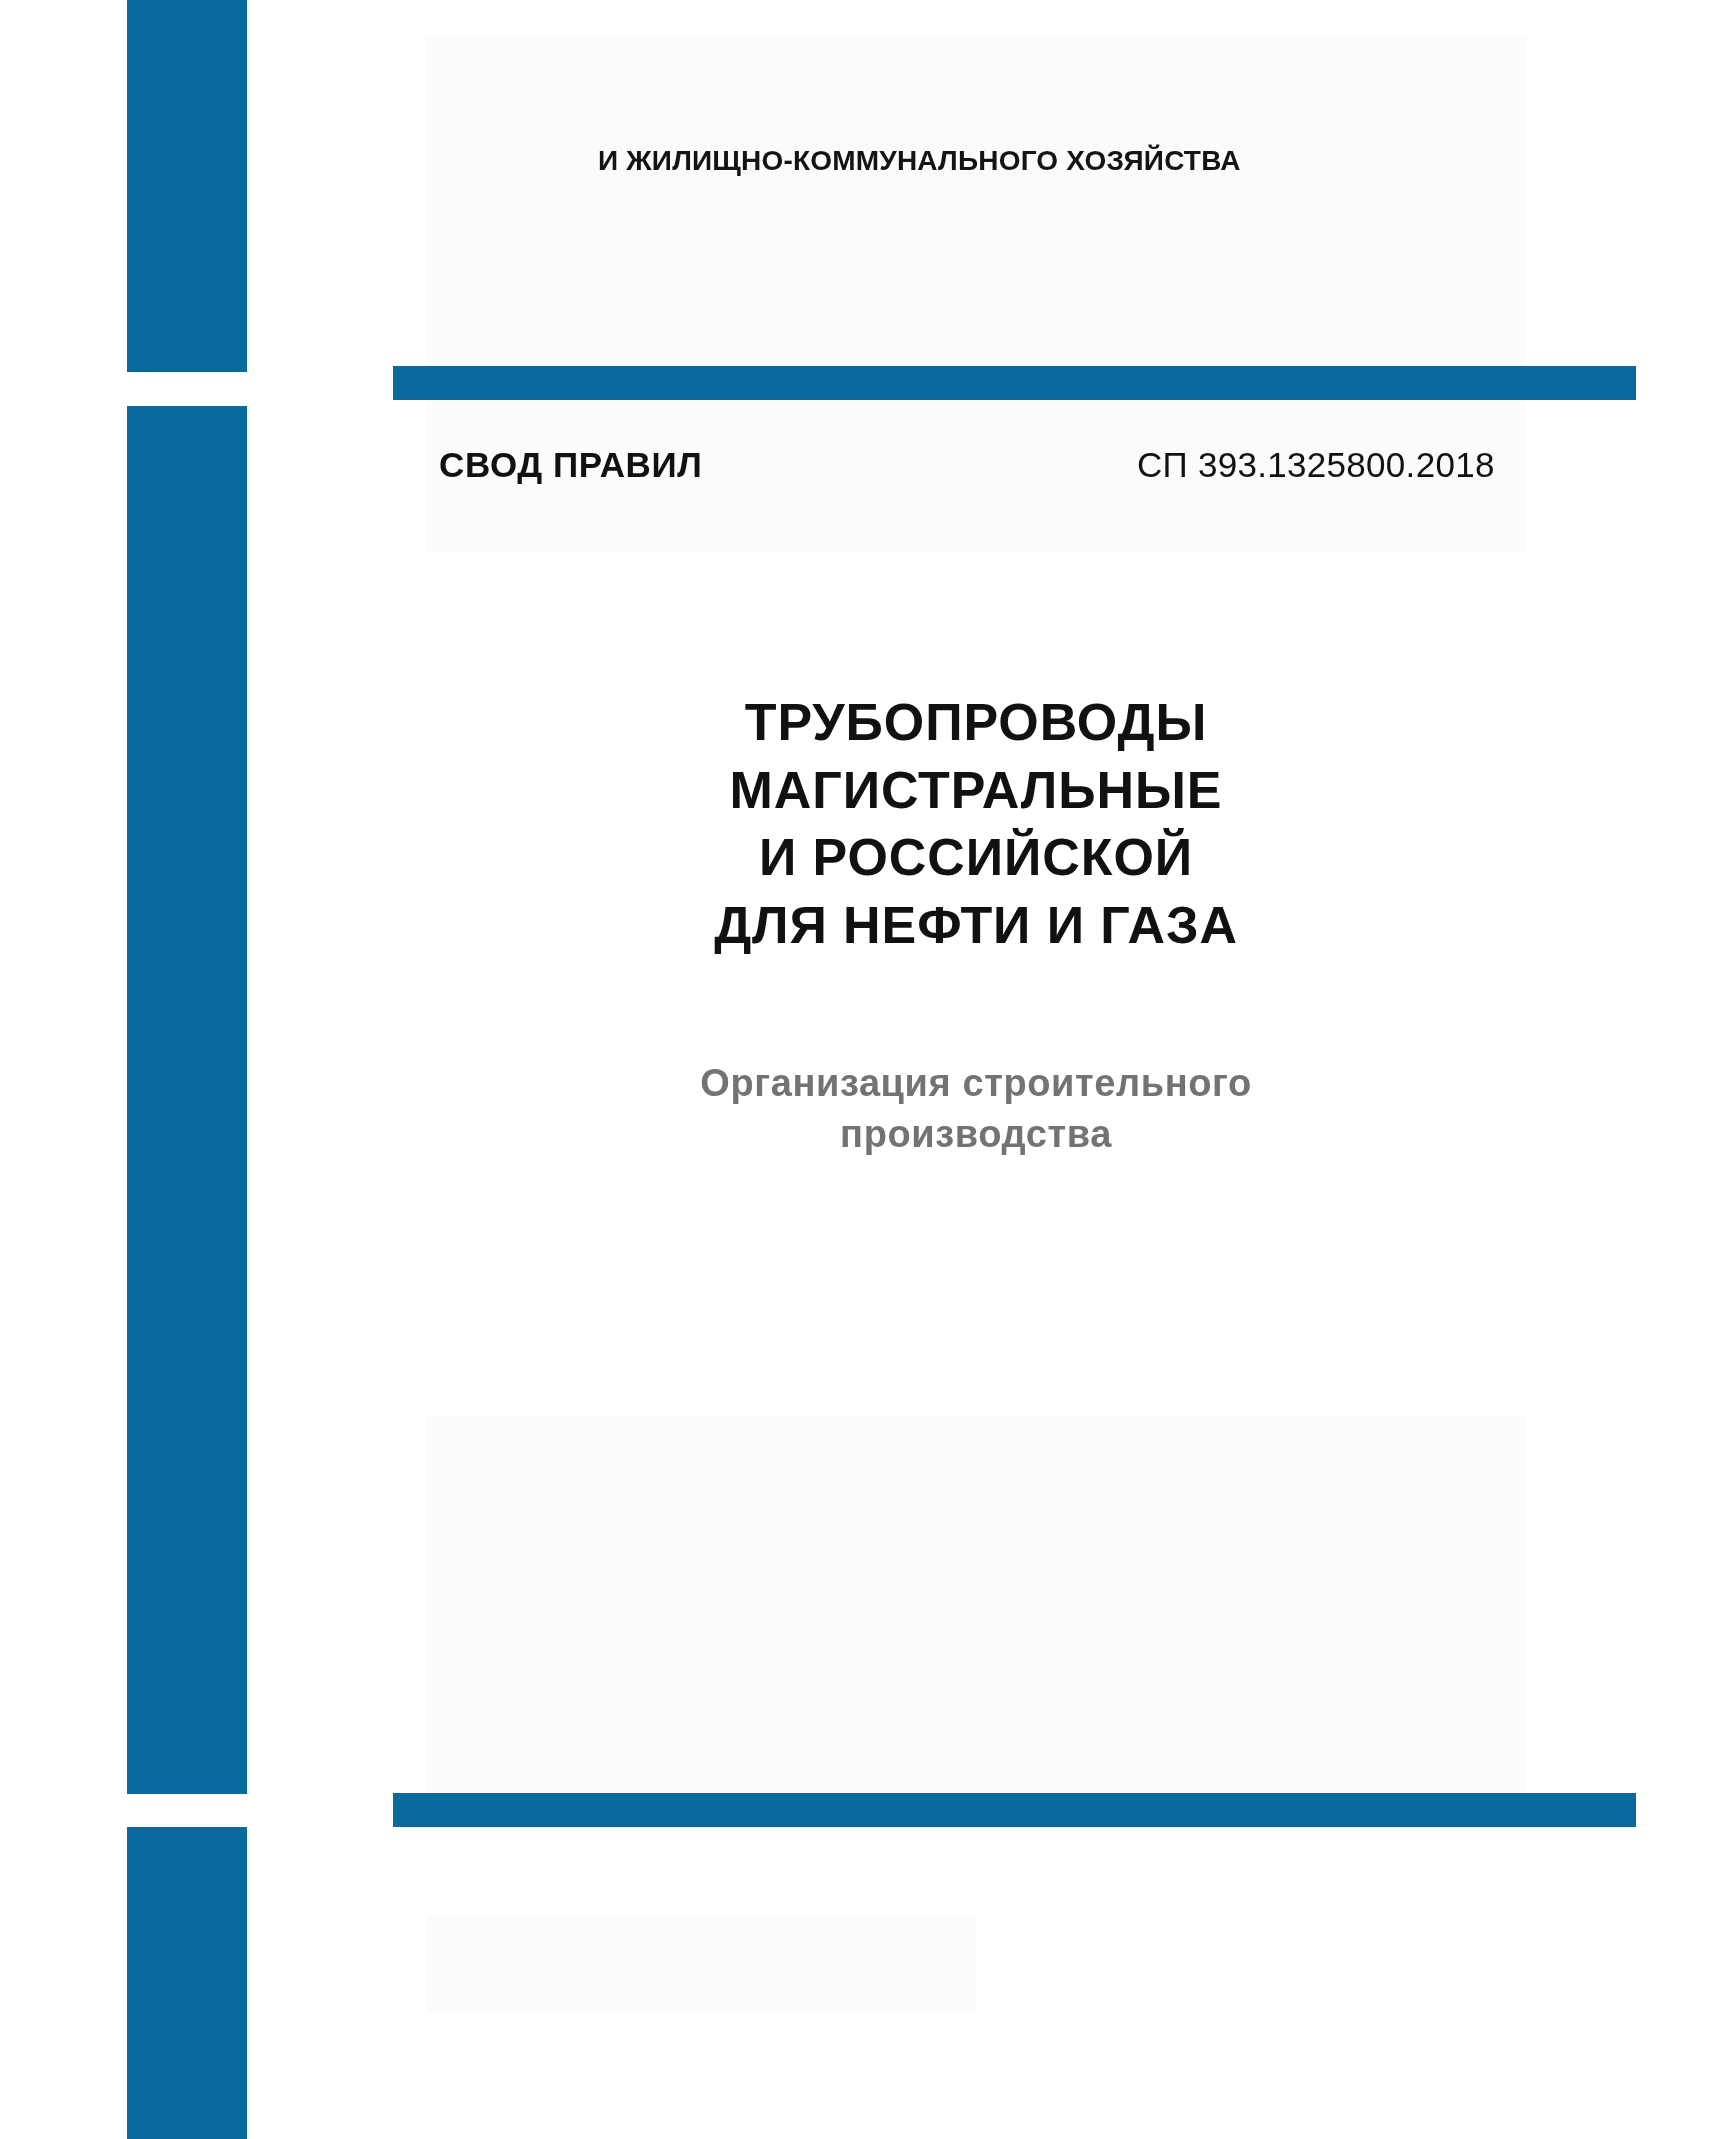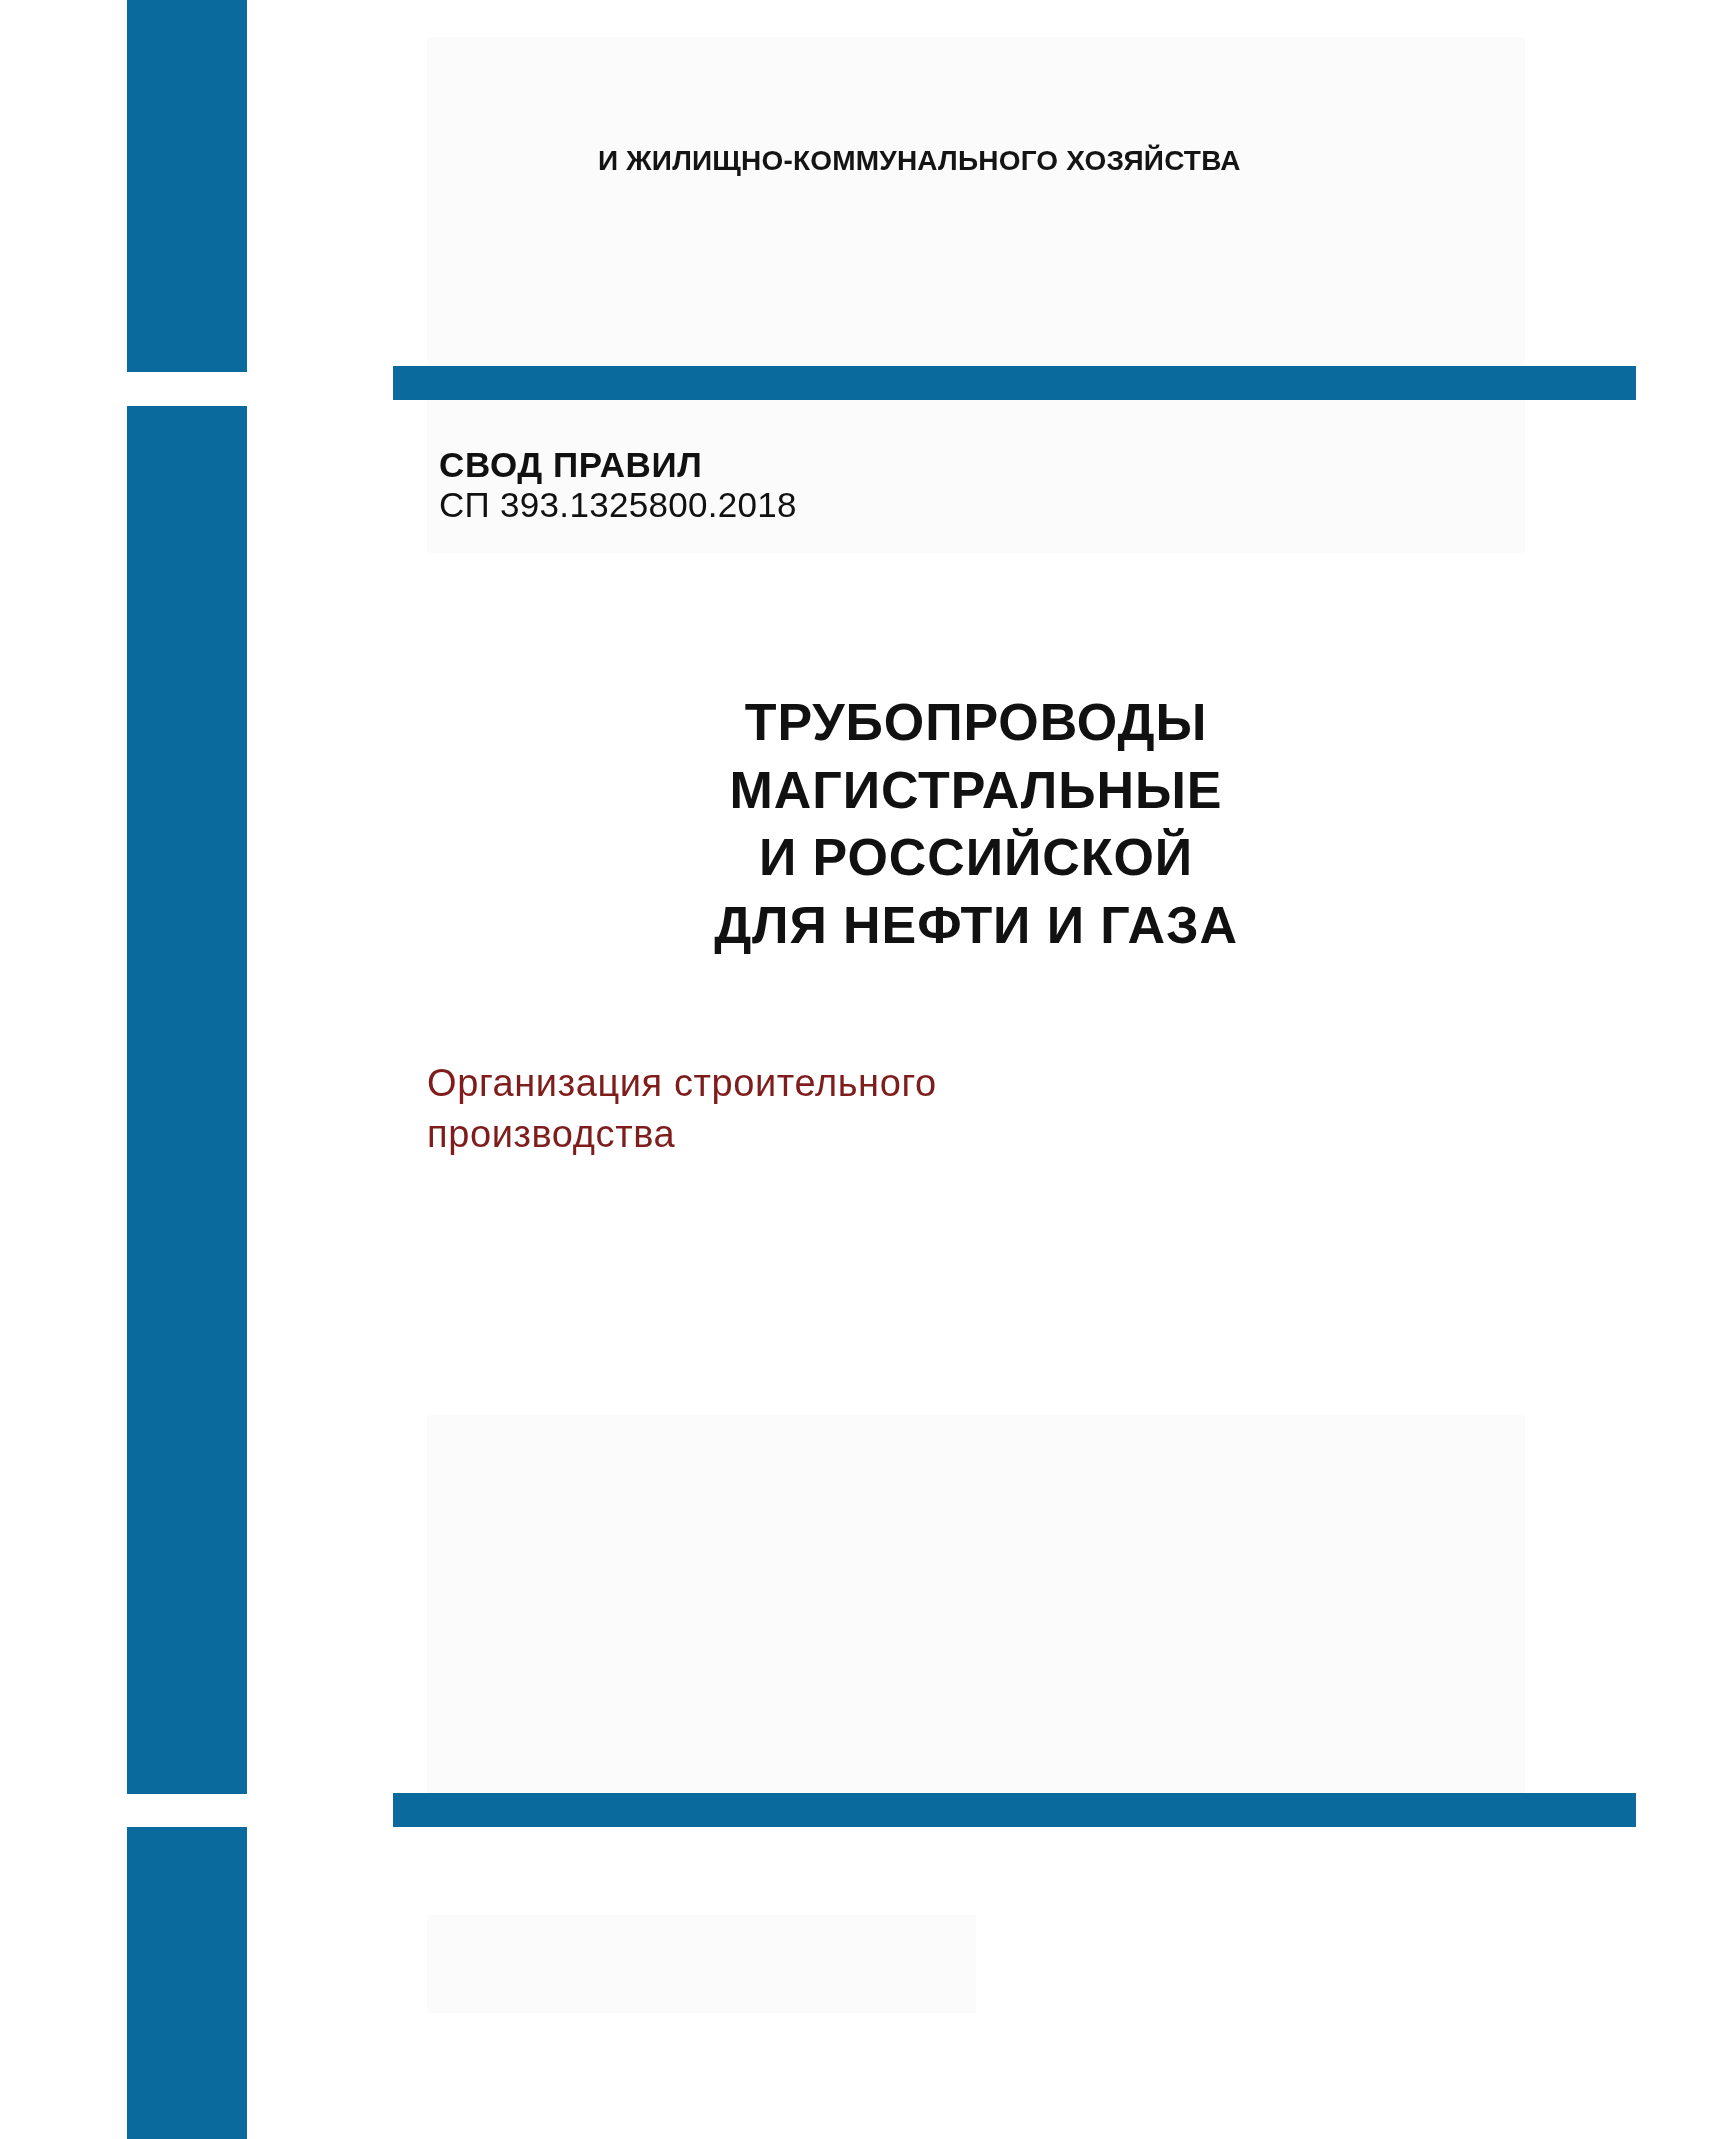--- a/index.html
+++ b/index.html
@@ -105,21 +105,20 @@
   .ministry div { white-space: nowrap; }
 
   .sp-row {
     position: absolute;
     left: 439px;
     top: 445px;
     width: 1074px;
     display: flex;
     justify-content: space-between;
     align-items: baseline;
-    flex-direction: column;
   }
   .sp-label {
     font-size: 35px;
     font-weight: bold;
     letter-spacing: 0.6px;
     color: #111111;
   }
   .sp-code {
     font-size: 35px;
     font-weight: normal;
@@ -140,25 +139,26 @@
     letter-spacing: 0.9px;
     color: #111111;
   }
   .doc-title div { white-space: nowrap; }
 
   .doc-subtitle {
     position: absolute;
     left: 427px;
     top: 1058px;
     width: 1098px;
+    text-align: center;
     font-size: 38px;
-    font-weight: normal;
+    font-weight: bold;
     line-height: 1.35;
     letter-spacing: 0.6px;
-    color: #7f1d1d;
+    color: #737373;
   }
   .doc-subtitle div { white-space: nowrap; }
 </style>
 </head>
 <body>
 
 <div class="page">
 
   <div class="bar-left-top"></div>
   <div class="bar-left-mid"></div>

